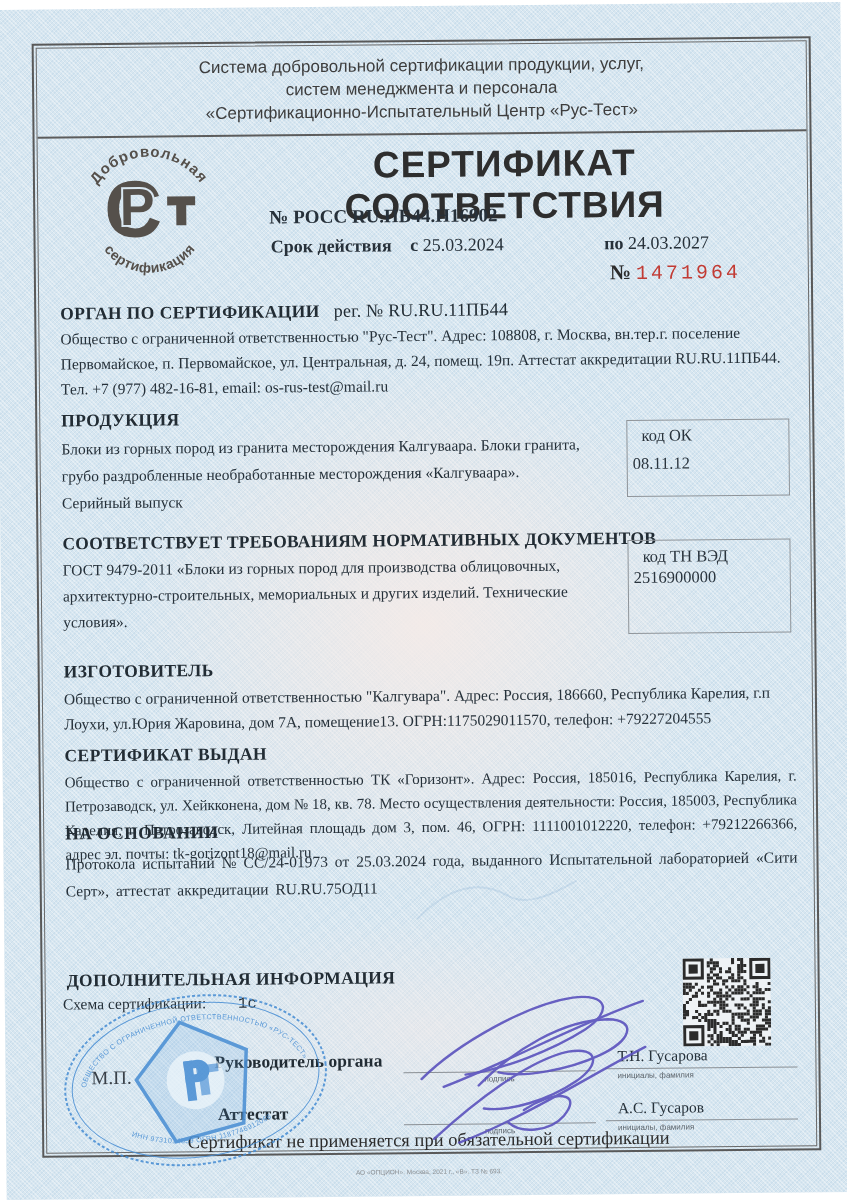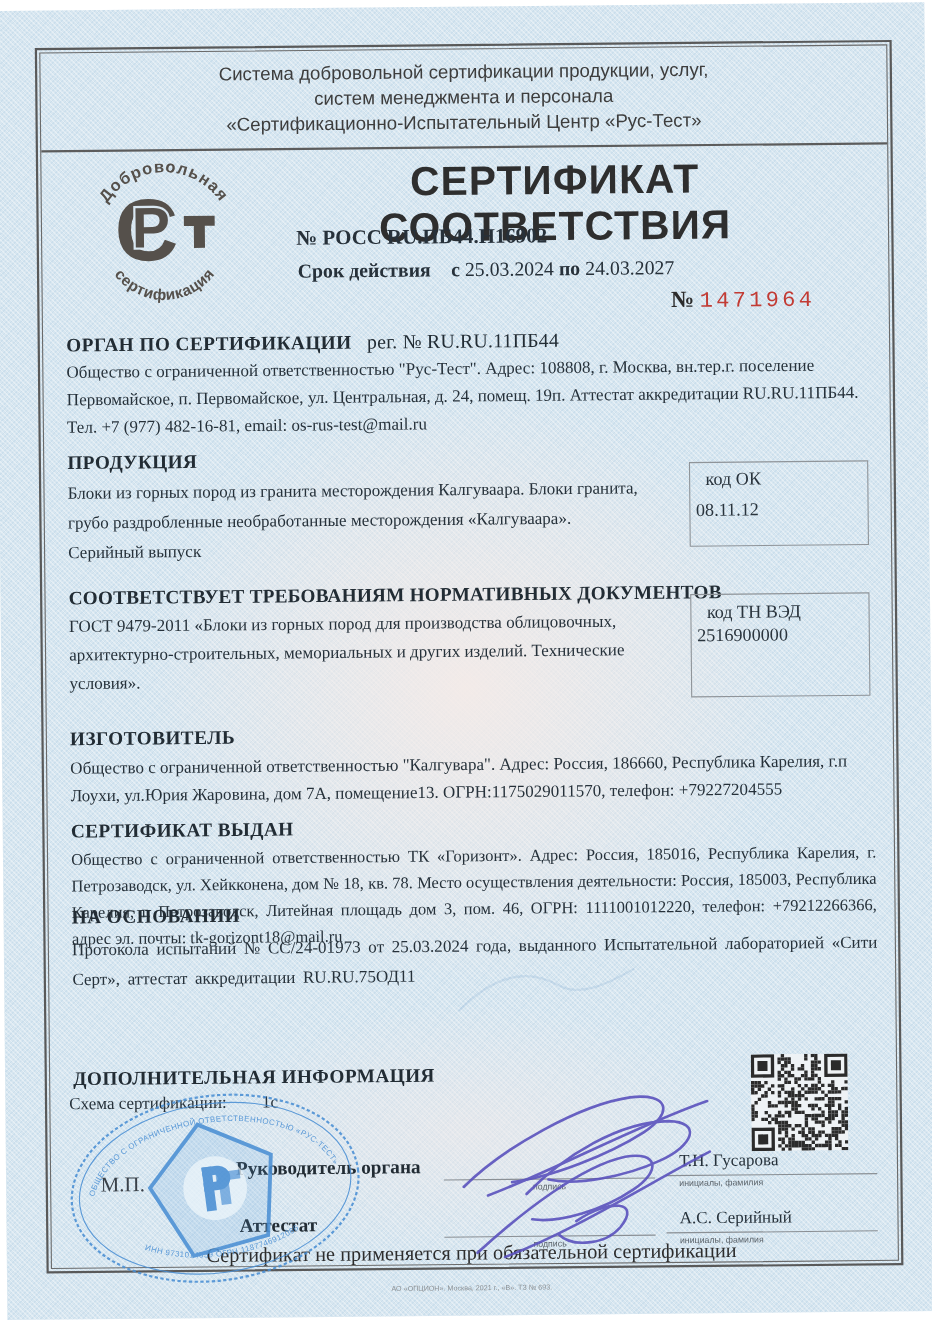--- a/index.html
+++ b/index.html
@@ -39,21 +39,21 @@
                letter-spacing:0.4px; color:#222c34; white-space:nowrap; }
   .sec-title .reg { font-weight:normal; font-size:18px; letter-spacing:0.2px; margin-left:14px; }
   .body-text { position:absolute; left:62px; font-size:15.5px; color:#26313a; line-height:25px; }
   .justify { text-align:justify; }
   .code-box { position:absolute; left:627px; width:163px; border:1px solid #8f9499;
               color:#2a343d; }
   .code-box .cb-label { font-size:16.5px; padding:5px 0 0 14px; }
   .code-box .cb-value { font-size:16.5px; padding:8px 0 0 5px; }
 
   .scheme-row { position:absolute; left:58px; top:986px; font-size:15.5px; color:#26313a; }
-  .scheme-row .val { margin-left:28px; }
+  .scheme-row .val { margin-left:28px;font-family:Liberation Mono, monospace; }
 
   .sig-label { position:absolute; font-weight:bold; font-size:17.5px; color:#222c34; }
   .sig-line  { position:absolute; border-bottom:1px solid #8a8f94; height:1px; }
   .sig-cap   { position:absolute; font-family:"Liberation Sans", sans-serif; font-size:8px;
                color:#5c646b; text-align:center; }
   .sig-name  { position:absolute; font-size:15.5px; color:#26313a; }
   .mp { position:absolute; left:86px; top:1058px; font-size:19px; color:#3a4149; z-index:6; }
 
   .bottom-note { position:absolute; left:120px; right:120px; top:1124px; text-align:center;
                  font-size:18.5px; color:#2d2d2d; }
@@ -102,21 +102,21 @@
   </svg>
 
   <div class="title-main">СЕРТИФИКАТ СООТВЕТСТВИЯ</div>
 
   <div class="reg-line">№ РОСС RU.ПБ44.Н16902</div>
 
   <div class="validity">
     <span class="lbl">Срок действия</span>
     <span class="lbl" style="margin-left:14px">с</span>
     <span style="">25.03.2024</span>
-    <span class="lbl" style="">по</span>
+    <span class="lbl" style="margin-left:96px">по</span>
     <span style="">24.03.2027</span>
   </div>
 
   <div class="blank-no">
     <span class="pre">№</span>
     <span class="digits">1471964</span>
   </div>
 
   <div class="sec-title" style="top:294px">
     <span>ОРГАН ПО СЕРТИФИКАЦИИ</span><span class="reg">рег. № RU.RU.11ПБ44</span>
@@ -509,21 +509,21 @@
   <div class="sig-label" style="left:209px; top:1044px">Руководитель органа</div>
   <div class="sig-line" style="left:398px; top:1066px; width:192px"></div>
   <div class="sig-cap" style="left:398px; top:1069px; width:192px">подпись</div>
   <div class="sig-name" style="left:612px; top:1043px">Т.Н. Гусарова</div>
   <div class="sig-line" style="left:600px; top:1064px; width:192px"></div>
   <div class="sig-cap" style="left:612px; top:1067px; width:130px; text-align:left">инициалы, фамилия</div>
 
   <div class="sig-label" style="left:212px; top:1096px">Аттестат</div>
   <div class="sig-line" style="left:398px; top:1118px; width:192px"></div>
   <div class="sig-cap" style="left:398px; top:1121px; width:192px">подпись</div>
-  <div class="sig-name" style="left:612px; top:1095px">А.С. Серийный</div>
+  <div class="sig-name" style="left:612px; top:1095px">А.С. Гусаров</div>
   <div class="sig-line" style="left:600px; top:1116px; width:192px"></div>
   <div class="sig-cap" style="left:612px; top:1119px; width:130px; text-align:left">инициалы, фамилия</div>
 
   <svg class="sign-svg" width="290" height="160" viewBox="0 0 290 160">
     <g fill="none" stroke="#5a52bd" stroke-width="2.4" stroke-linecap="round" opacity="0.9">
       <path d="M18,88 C55,52 125,14 170,8 C205,4 210,22 182,40 C150,60 98,80 62,84"></path>
       <path d="M40,96 C100,74 175,34 240,12"></path>
       <path d="M75,95 C110,60 160,30 205,30 C235,31 228,52 196,66 C165,80 120,88 95,82"></path>
       <path d="M30,148 C70,112 125,70 165,62 C195,57 198,75 172,92 C145,110 105,122 80,118"></path>
       <path d="M55,152 C120,128 190,84 242,58"></path>

